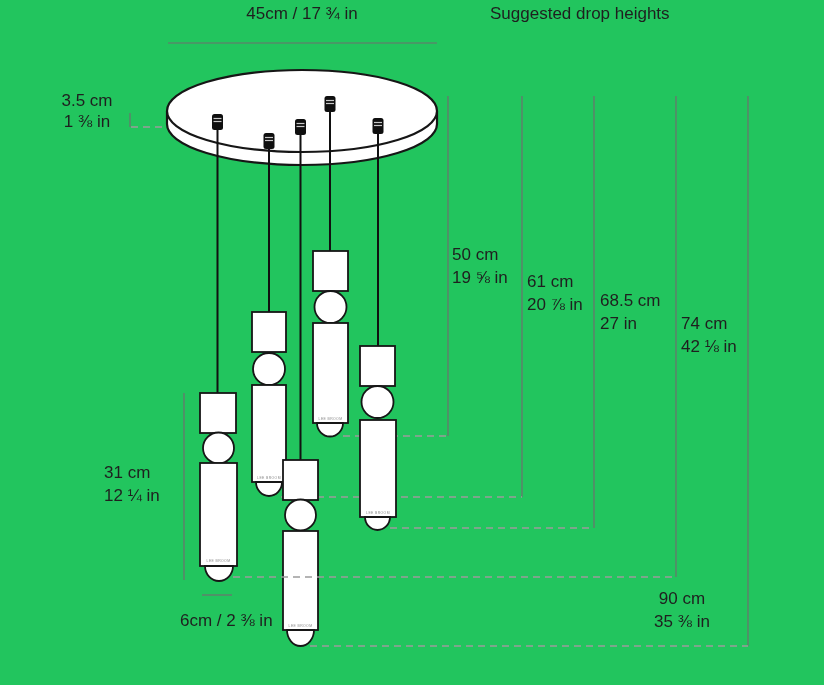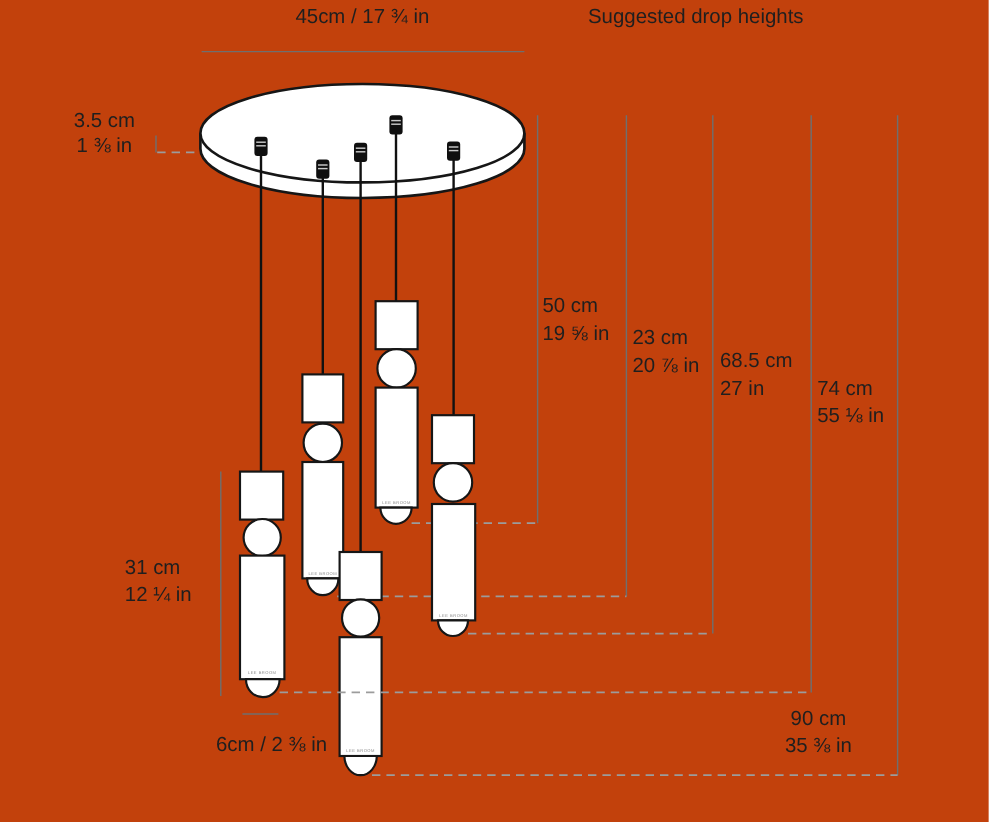--- a/index.html
+++ b/index.html
@@ -1,17 +1,17 @@
 <!DOCTYPE html>
 <html><head>
 <meta charset="utf-8">
 <style>
   html,body{margin:0;padding:0;background:#ffffff;}
   .stage{
-    position:relative;width:824px;height:685px;background:#c2410c;overflow:hidden;
+    position:relative;width:824px;height:685px;background:#22c55e;overflow:hidden;
     font-family:"Liberation Sans","DejaVu Sans",sans-serif;color:#1f1f1f;
   }
   .stage svg{position:absolute;left:0;top:0;}
   .lbl{position:absolute;font-size:17px;line-height:23px;white-space:nowrap;color:#1f1f1f;}
   .canopy-width{left:166px;top:2px;width:272px;text-align:center;}
   .suggested-title{left:490px;top:2px;}
   .canopy-height{left:52px;top:90px;width:70px;text-align:center;line-height:21px;white-space:normal;}
   .pendant-height{left:104px;top:461px;width:70px;text-align:left;}
   .pendant-diameter{left:160px;top:609px;margin-left:20px;}
   .d1{left:452px;top:243px;}
@@ -137,30 +137,30 @@
   <div class="lbl canopy-height">
     <div>3.5 cm</div>
     <div>1 ⅜ in</div>
   </div>
 
   <div class="lbl d1">
     <div>50 cm</div>
     <div>19 ⅝ in</div>
   </div>
   <div class="lbl d2">
-    <div>23 cm</div>
+    <div>61 cm</div>
     <div>20 ⅞ in</div>
   </div>
   <div class="lbl d3">
     <div>68.5 cm</div>
     <div>27 in</div>
   </div>
   <div class="lbl d4">
     <div>74 cm</div>
-    <div>55 ⅛ in</div>
+    <div>42 ⅛ in</div>
   </div>
   <div class="lbl d5">
     <div>90 cm</div>
     <div>35 ⅜ in</div>
   </div>
 
   <div class="lbl pendant-height">
     <div>31 cm</div>
     <div>12 ¼ in</div>
   </div>

